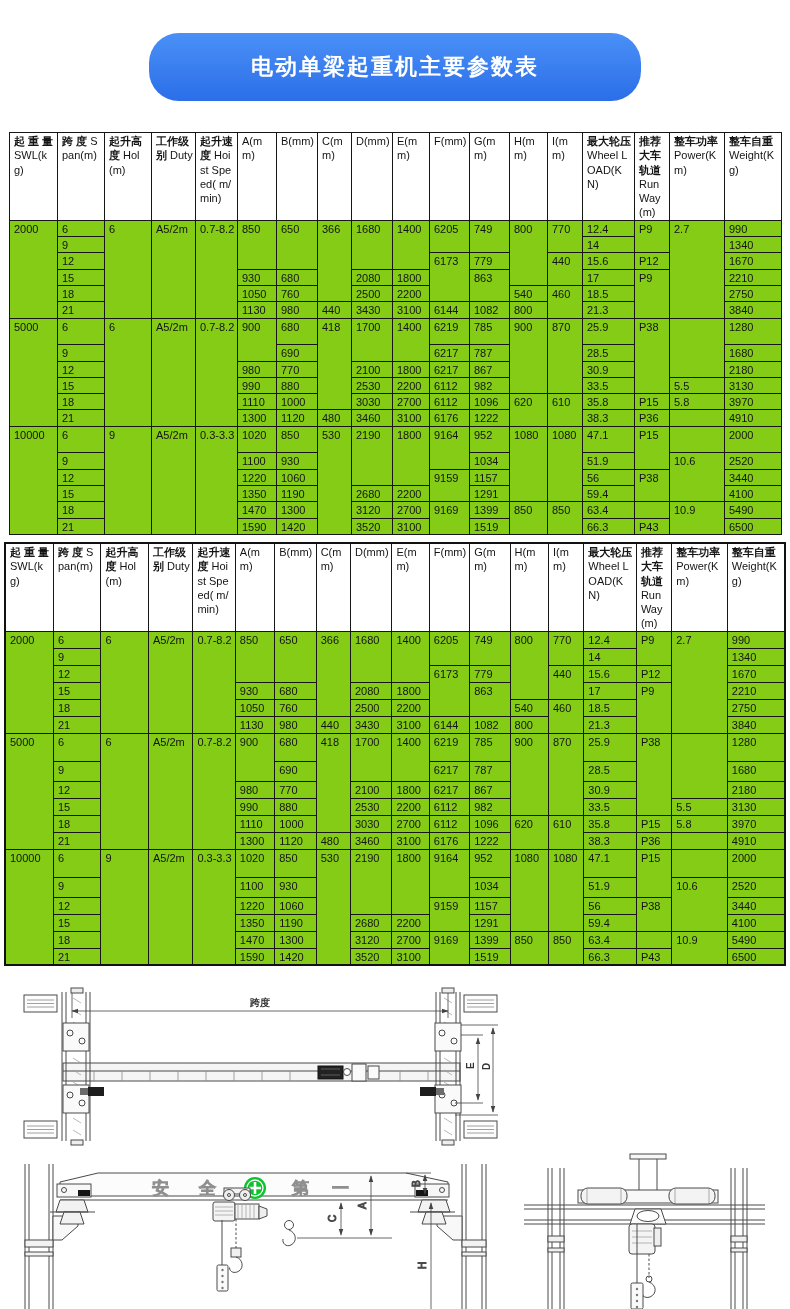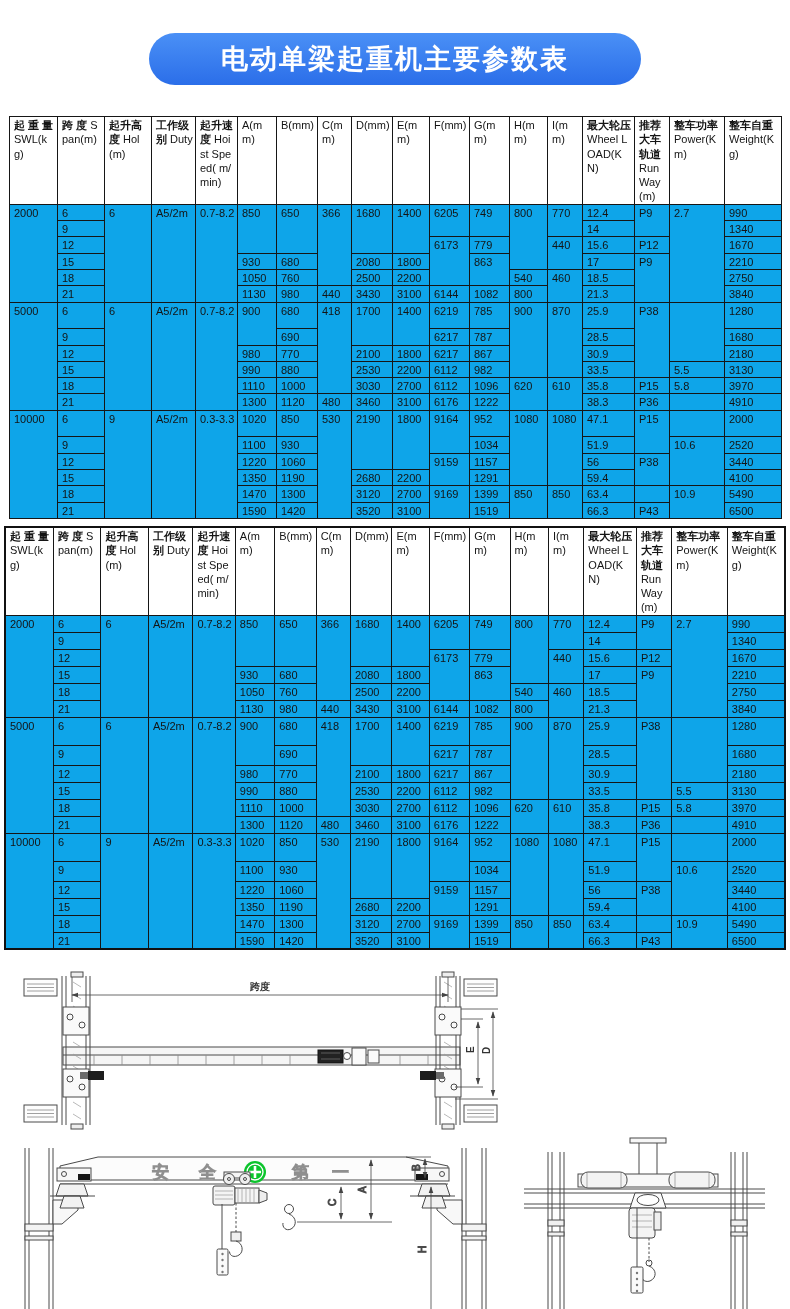--- a/index.html
+++ b/index.html
@@ -2,28 +2,28 @@
 <html><head>
 <meta charset="utf-8">
 <style>
   html,body{margin:0;padding:0;}
   body{
     width:790px;height:1309px;background:#ffffff;position:relative;
     font-family:"Liberation Sans","DejaVu Sans",sans-serif;
     -webkit-font-smoothing:antialiased;
   }
   .banner{
-    width:492px;height:52px;margin:33px auto 0;border-radius:30px;
+    width:492px;height:68px;margin:33px auto 0;border-radius:30px;
     display:flex;align-items:center;justify-content:center;
-    color:#fff;font-size:27px;font-weight:600;letter-spacing:2px;
+    color:#fff;font-size:22px;font-weight:600;letter-spacing:2px;
   }
   .tbl{position:relative;}
   .t1{margin:31px 8px 0 9px;}
   .t2{margin:7px 4px 0 4px;}
-  table.pt{border-collapse:collapse;table-layout:fixed;width:100%;background:#0ea5e9;}
+  table.pt{border-collapse:collapse;table-layout:fixed;width:100%;background:#84cc16;}
   .t1 table.pt{border:1.5px solid #111;}
   .t2 table.pt{border:2px solid #111;}
   .pt th,.pt td{
     border:1px solid #161616;font-size:11px;color:#141414;
     padding:1px 2px 0 4px;text-align:left;vertical-align:top;
     overflow:hidden;line-height:1.3;word-break:break-all;
   }
   .pt thead th{font-weight:normal;height:64px;background:#fff;}
   .t2 .pt thead th{height:72px;}
   .pt thead .cn{font-weight:bold;display:inline;}

